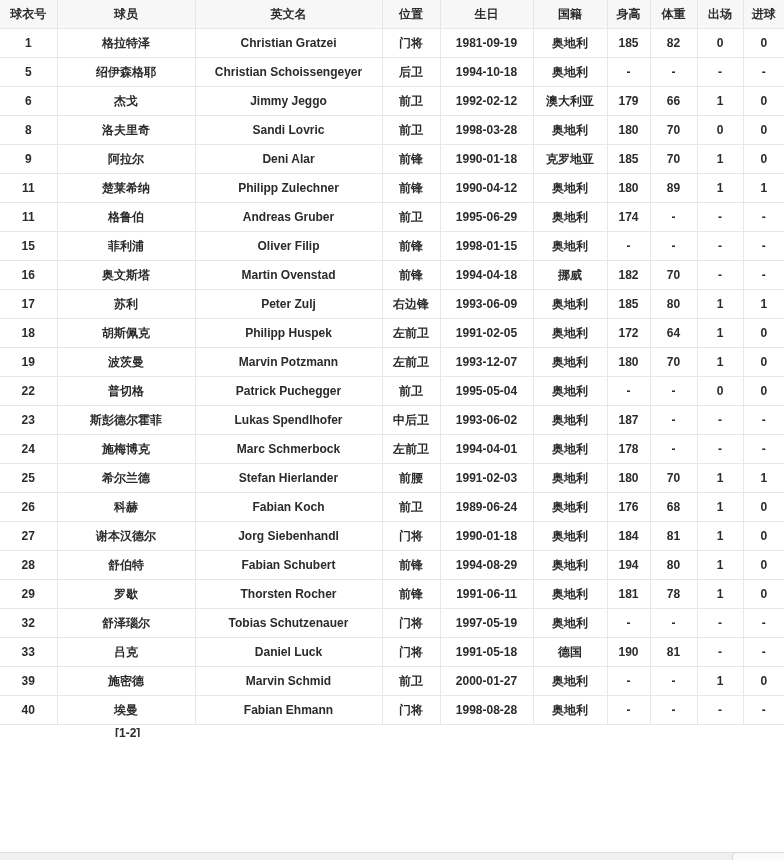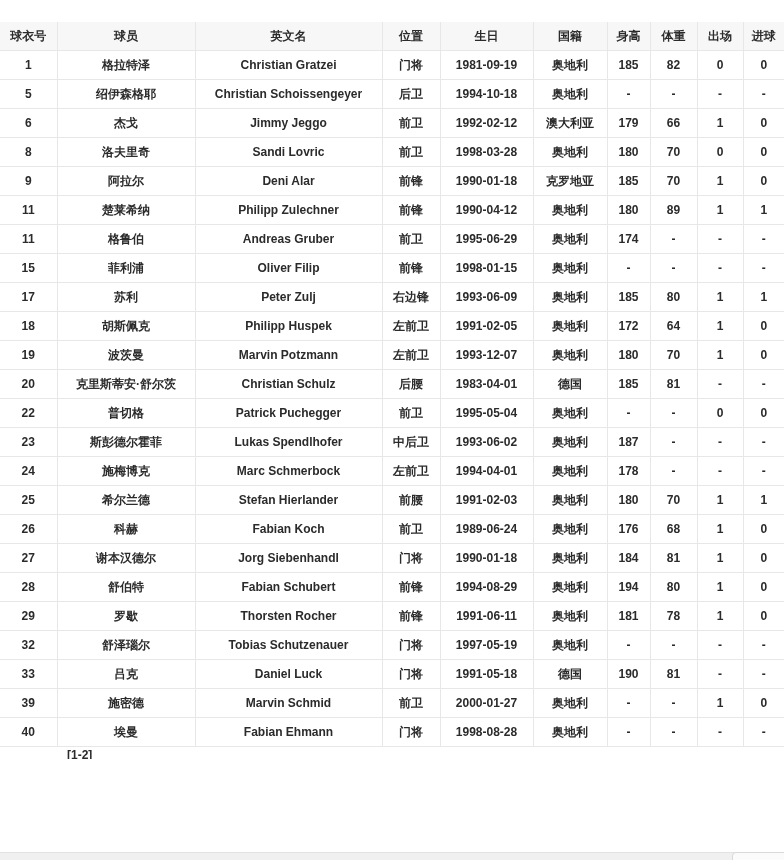--- a/index.html
+++ b/index.html
@@ -11,21 +11,20 @@
   body {
     width: 784px;
     height: 860px;
     overflow: hidden;
     position: relative;
   }
   table {
     border-collapse: collapse;
     table-layout: fixed;
     width: 784px;
-    margin-top: 22px;
   }
   th, td {
     height: 28px;
     padding: 0 2px;
     text-align: center;
     vertical-align: middle;
     font-size: 12px;
     font-weight: bold;
     color: #2b2b2b;
     border-bottom: 1px solid #e7e7e7;
@@ -42,21 +41,21 @@
   col.c3  { width: 187px; }
   col.c4  { width: 58px; }
   col.c5  { width: 93px; }
   col.c6  { width: 74px; }
   col.c7  { width: 43px; }
   col.c8  { width: 47px; }
   col.c9  { width: 46px; }
   col.c10 { width: 41px; }
 
   .pagination {
-    margin: 2px 0 0 67px;
+    margin: 2px 0 0 115px;
     height: 10px;
     overflow: hidden;
     font-size: 12px;
     font-weight: bold;
     line-height: 13px;
     color: #2b2b2b;
   }
   .pagination a {
     color: #2b2b2b;
     text-decoration: none;
@@ -202,20 +201,32 @@
         <td>Oliver Filip</td>
         <td>前锋</td>
         <td>1998-01-15</td>
         <td>奥地利</td>
         <td>-</td>
         <td>-</td>
         <td>-</td>
         <td>-</td>
       </tr>
       <tr>
+        <td>16</td>
+        <td>奥文斯塔</td>
+        <td>Martin Ovenstad</td>
+        <td>前锋</td>
+        <td>1994-04-18</td>
+        <td>挪威</td>
+        <td>182</td>
+        <td>70</td>
+        <td>-</td>
+        <td>-</td>
+      </tr>
+      <tr>
         <td>17</td>
         <td>苏利</td>
         <td>Peter Zulj</td>
         <td>右边锋</td>
         <td>1993-06-09</td>
         <td>奥地利</td>
         <td>185</td>
         <td>80</td>
         <td>1</td>
         <td>1</td>
@@ -236,32 +247,20 @@
         <td>19</td>
         <td>波茨曼</td>
         <td>Marvin Potzmann</td>
         <td>左前卫</td>
         <td>1993-12-07</td>
         <td>奥地利</td>
         <td>180</td>
         <td>70</td>
         <td>1</td>
         <td>0</td>
-      </tr>
-      <tr>
-        <td>20</td>
-        <td>克里斯蒂安·舒尔茨</td>
-        <td>Christian Schulz</td>
-        <td>后腰</td>
-        <td>1983-04-01</td>
-        <td>德国</td>
-        <td>185</td>
-        <td>81</td>
-        <td>-</td>
-        <td>-</td>
       </tr>
       <tr>
         <td>22</td>
         <td>普切格</td>
         <td>Patrick Puchegger</td>
         <td>前卫</td>
         <td>1995-05-04</td>
         <td>奥地利</td>
         <td>-</td>
         <td>-</td>

